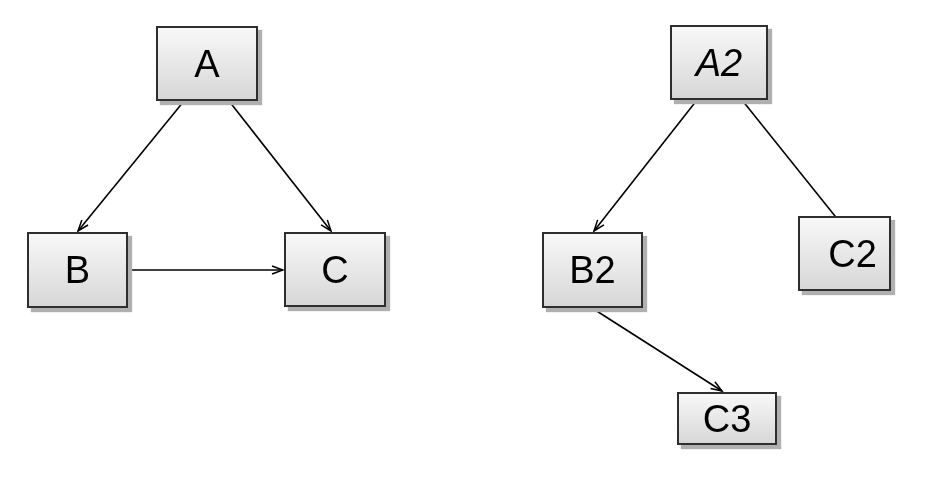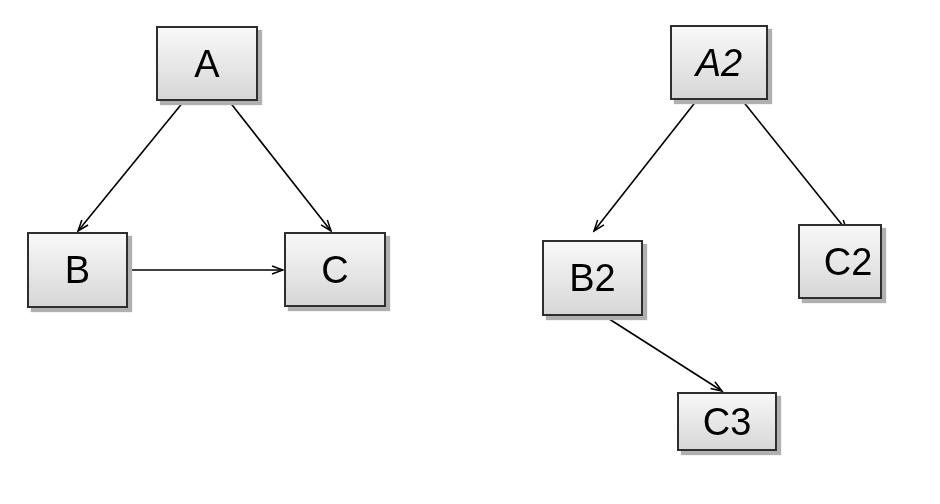--- a/index.html
+++ b/index.html
@@ -66,23 +66,23 @@
       </div>
       <div class="node" style="left: 27px; top: 232px; width: 101px; height: 76px;">
         <span class="node-label">B</span>
       </div>
       <div class="node" style="left: 284px; top: 232px; width: 102px; height: 75px;">
         <span class="node-label">C</span>
       </div>
       <div class="node" style="left: 670px; top: 25px; width: 98px; height: 75px; font-style: italic;">
         <span class="node-label">A2</span>
       </div>
-      <div class="node" style="left: 542px; top: 232px; width: 101px; height: 76px; margin-top: 8px;">
+      <div class="node" style="left: 542px; top: 232px; width: 101px; height: 76px;">
         <span class="node-label">B2</span>
       </div>
-      <div class="node" style="left: 798px; top: 224px; width: 84px; height: 75px; padding-left: 16px;">
+      <div class="node" style="left: 798px; top: 216px; width: 93px; height: 75px; padding-left: 16px;">
         <span class="node-label">C2</span>
       </div>
-      <div class="node" style="left: 677px; top: 392px; width: 100px; height: 59px;">
+      <div class="node" style="left: 677px; top: 392px; width: 100px; height: 53px;">
         <span class="node-label">C3</span>
       </div>
     </div>
 </div>
 
 </body></html>

